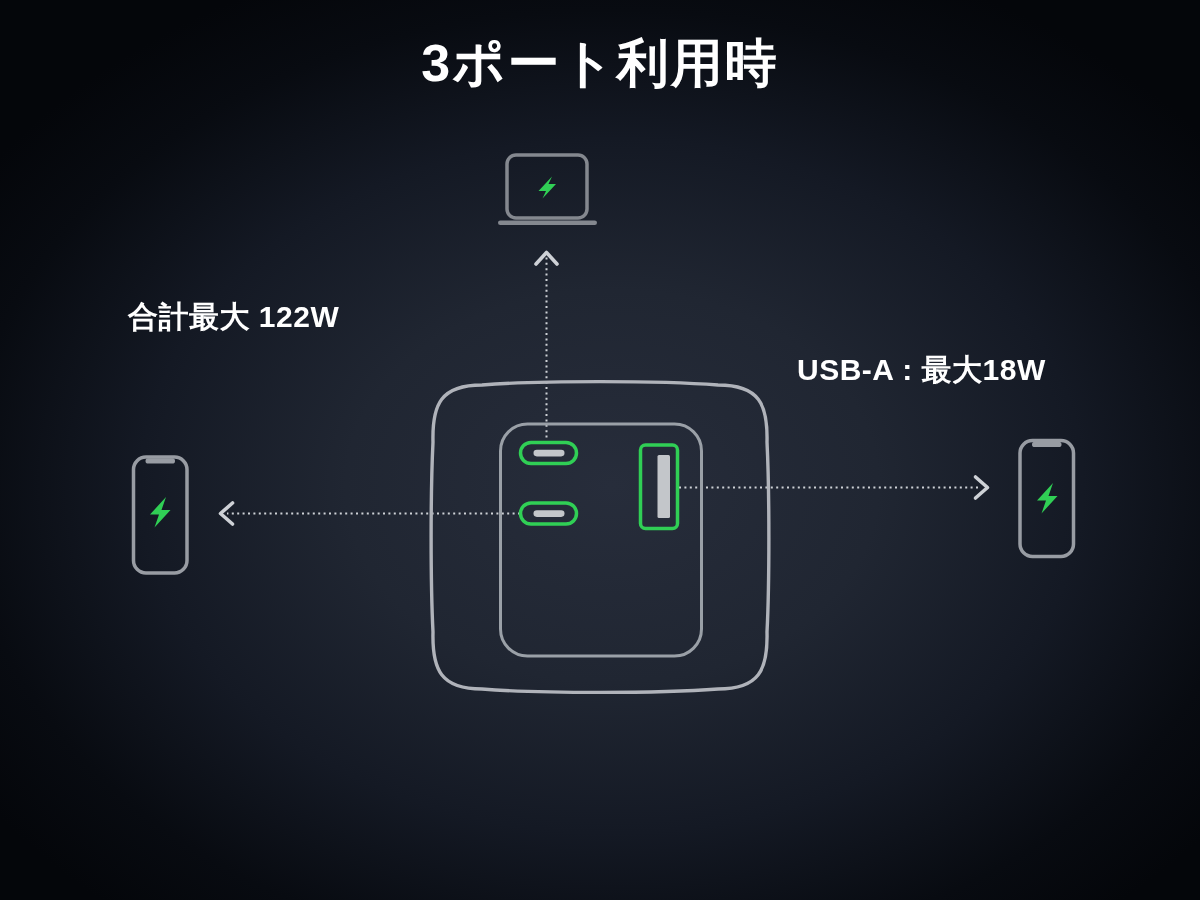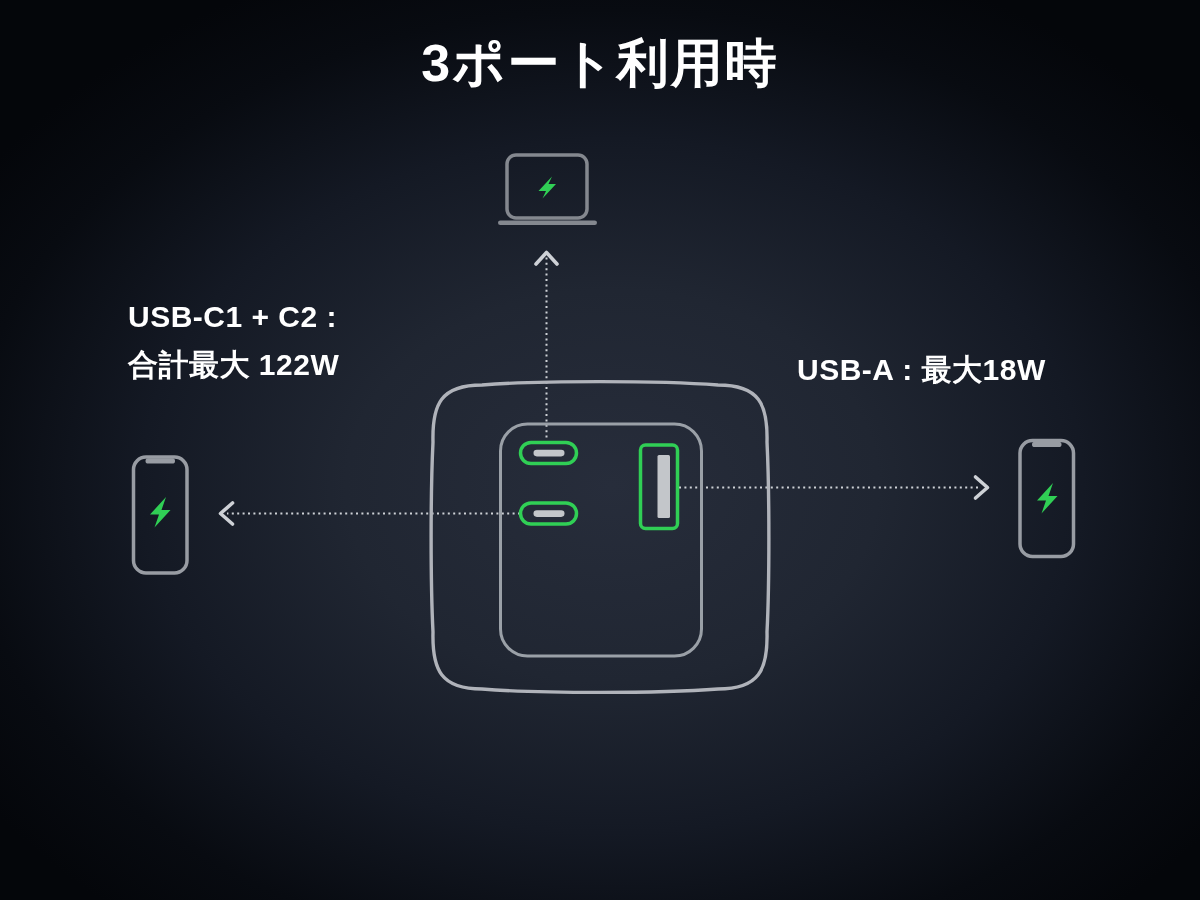--- a/index.html
+++ b/index.html
@@ -46,21 +46,20 @@
   }
 </style>
 </head>
 <body>
 
 <div class="stage">
 
   <div class="title">3ポート利用時</div>
 
   <div class="label label-usb-c">
-    <div>USB-C1 + C2 :</div>
     <div>合計最大 122W</div>
   </div>
 
   <div class="label label-usb-a">USB-A : 最大18W</div>
 
   <svg class="art" width="1200" height="900" viewBox="0 0 1200 900">
 
     <g stroke="#ced1d6" fill="none" stroke-width="2">
       <path d="M546.5 443 L546.5 255" stroke-dasharray="2 3.4"></path>
       <path d="M536 264 L546.5 252.5 L557 264" stroke-width="3.6" stroke-linecap="round" stroke-linejoin="round"></path>

